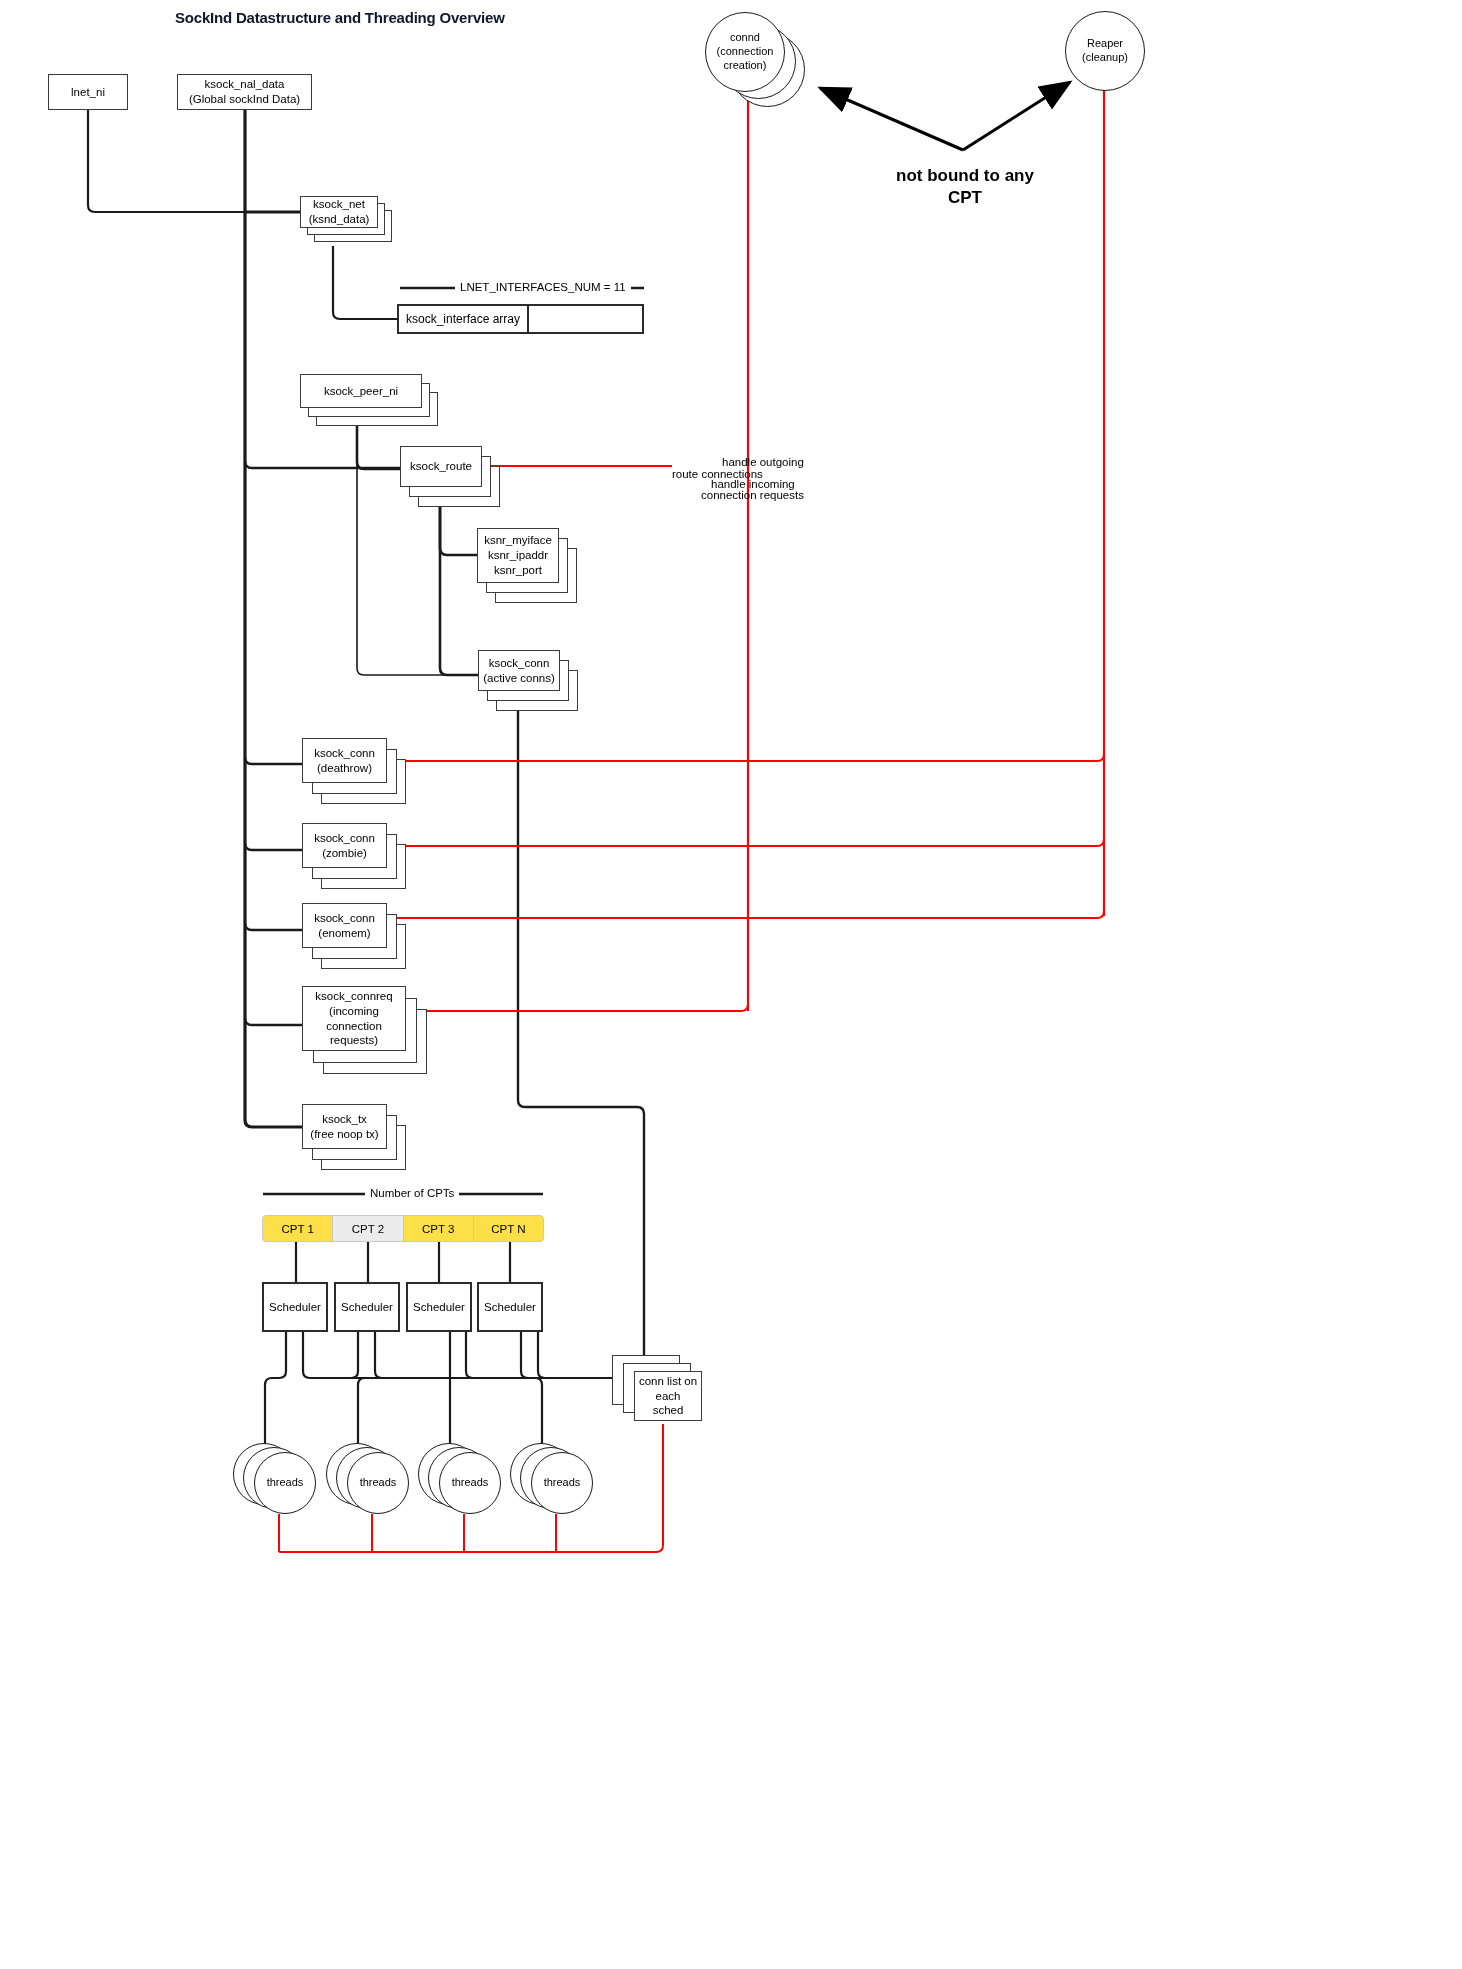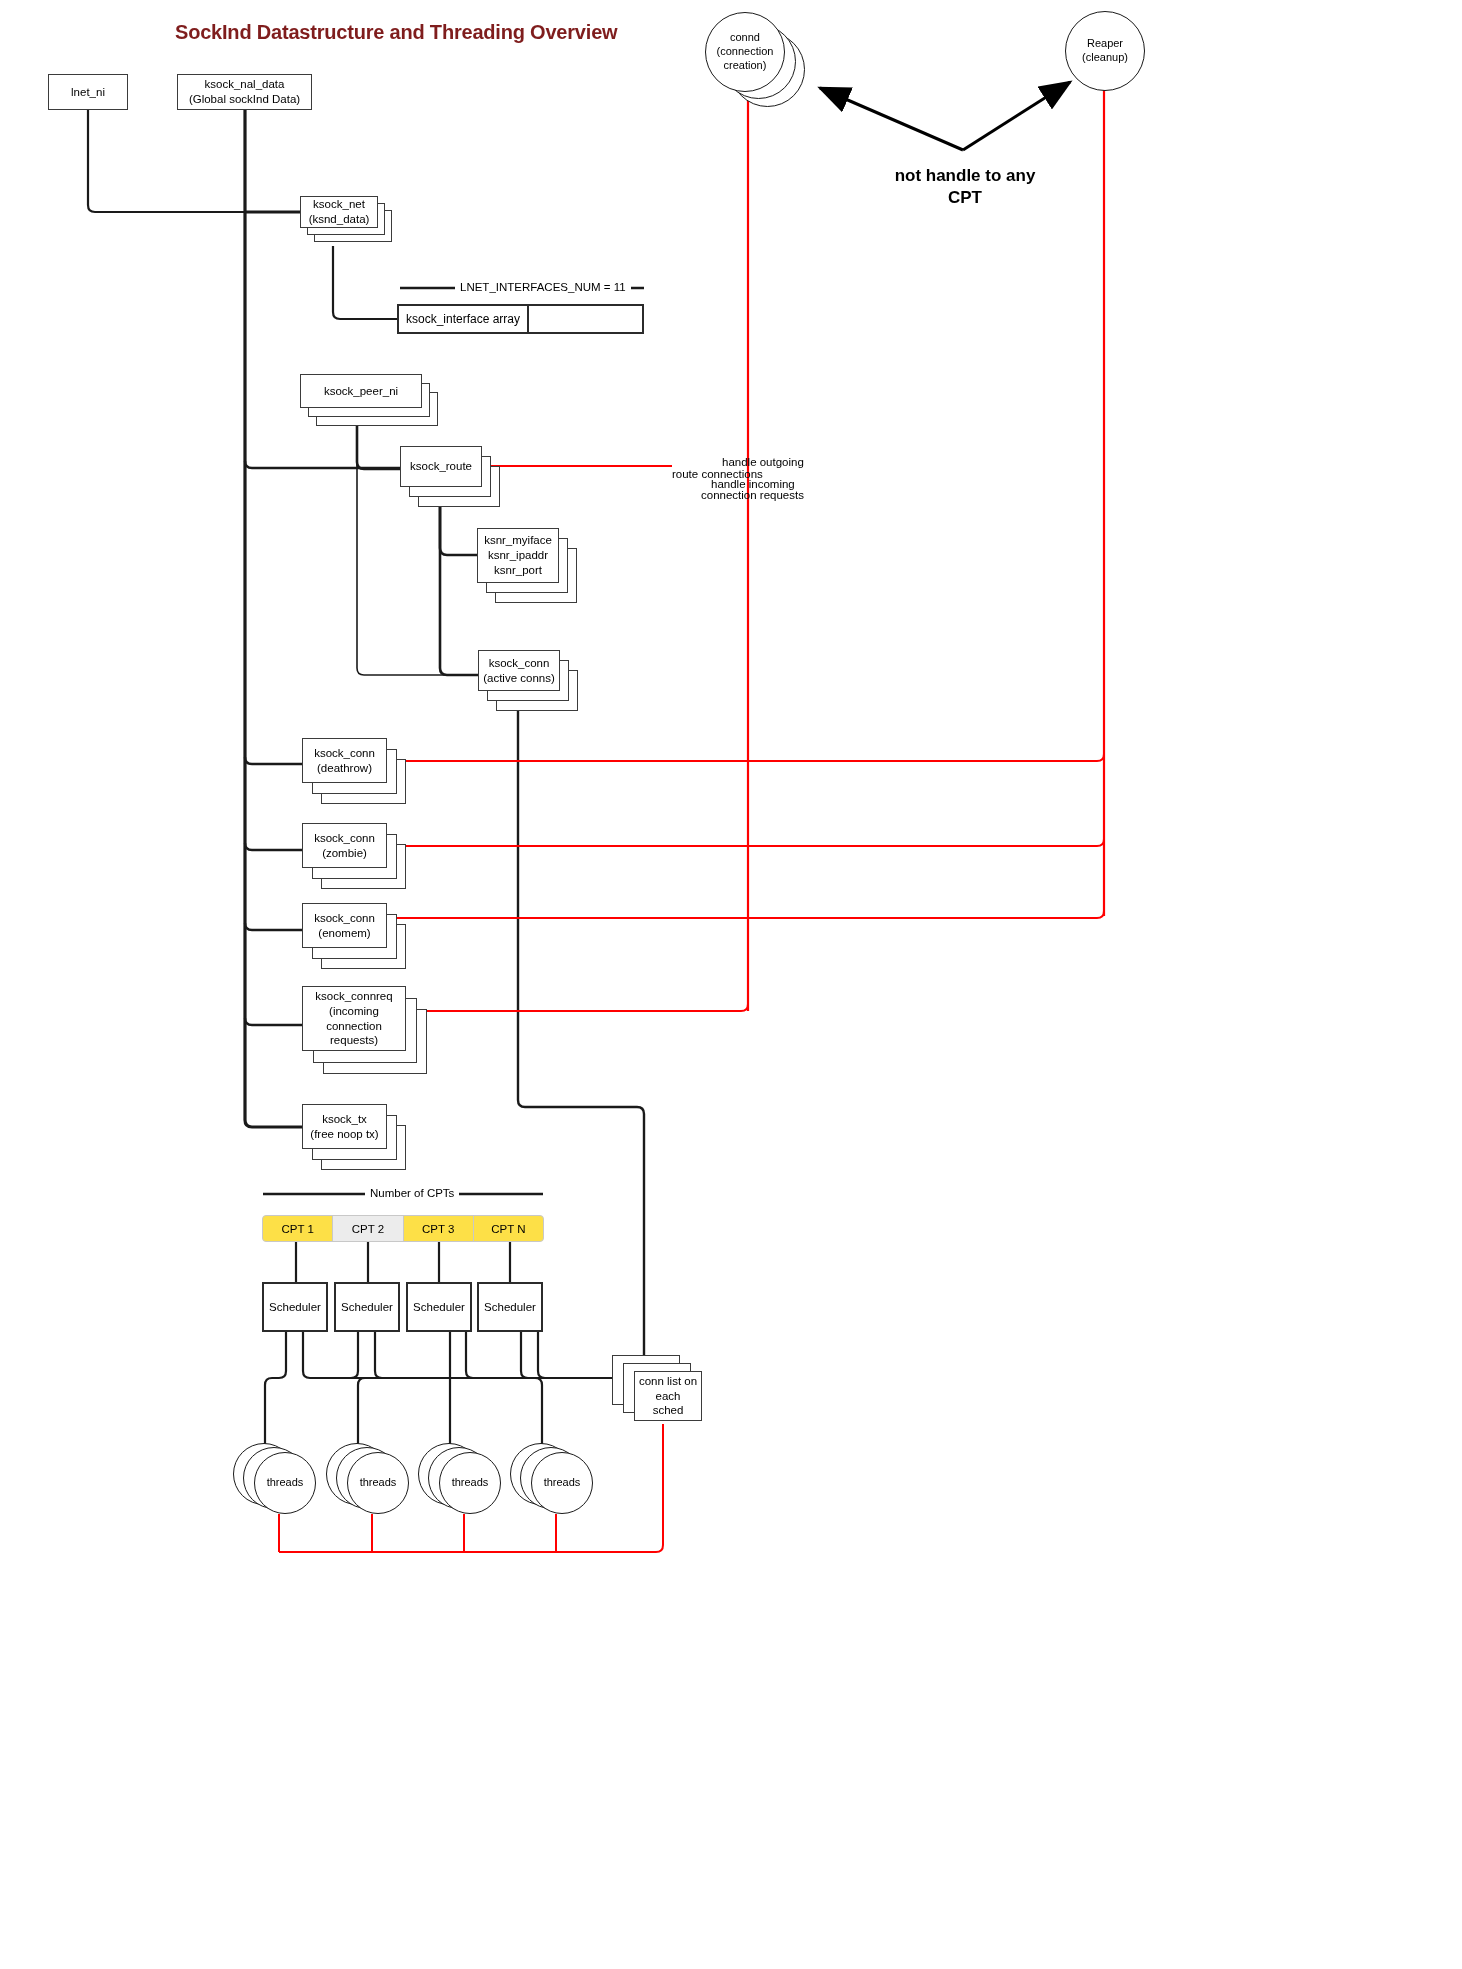--- a/index.html
+++ b/index.html
@@ -20,26 +20,25 @@
   svg.wires {
     position: absolute;
     left: 0;
     top: 0;
     width: 1462px;
     height: 1969px;
     pointer-events: none;
   }
   .title {
     position: absolute;
-    font-size: 20px;
+    font-size: 15px;
     font-weight: bold;
-    color: #7f1d1d;
+    color: #0f172a;
     white-space: nowrap;
     letter-spacing: -0.2px;
-    margin-top: 12px;
   }
   
   .node {
     position: absolute;
     box-sizing: border-box;
   }
   .node .sheet {
     position: absolute;
     background: #ffffff;
     border: 1.6px solid #3b3b3b;
@@ -358,21 +357,21 @@
       <span>(connection</span>
       <span>creation)</span>
     </div>
   </div>
 
   <div class="circ lbl" style="left:1065px; top:11px; width:80px; height:80px; flex-direction:column;">
     <span>Reaper</span>
     <span>(cleanup)</span>
   </div>
 
-  <div class="bold-note" style="left:870px; top:165px; width:190px;">not handle to any
+  <div class="bold-note" style="left:870px; top:165px; width:190px;">not bound to any
 CPT</div>
 
   <div class="brace-label" style="left:365px; top:1187px;">Number of CPTs</div>
 
   <div class="cpt-strip" style="left:262px; top:1215px; width:282px; height:27px;">
     <div class="cpt-cell">CPT 1</div>
     <div class="cpt-cell hl">CPT 2</div>
     <div class="cpt-cell">CPT 3</div>
     <div class="cpt-cell">CPT N</div>
   </div>

